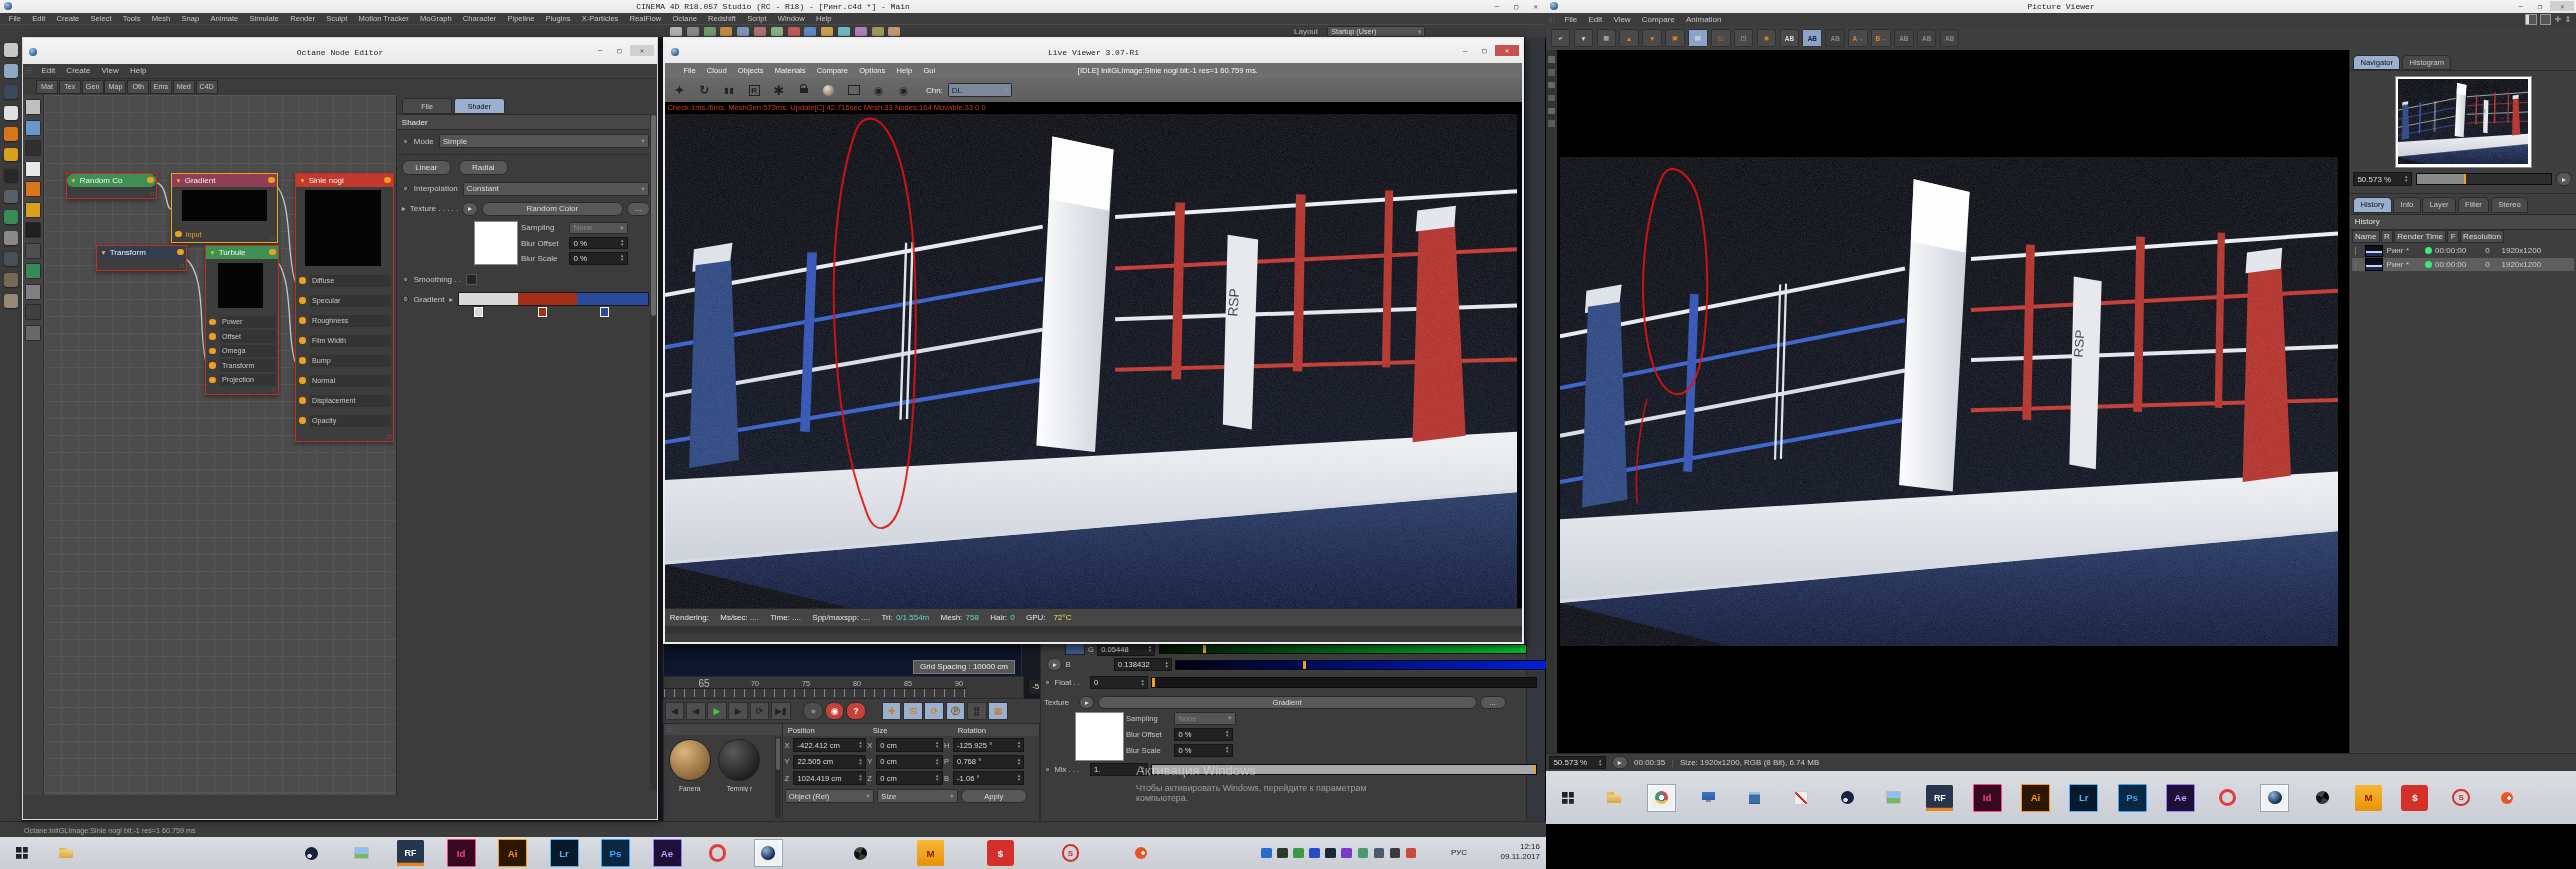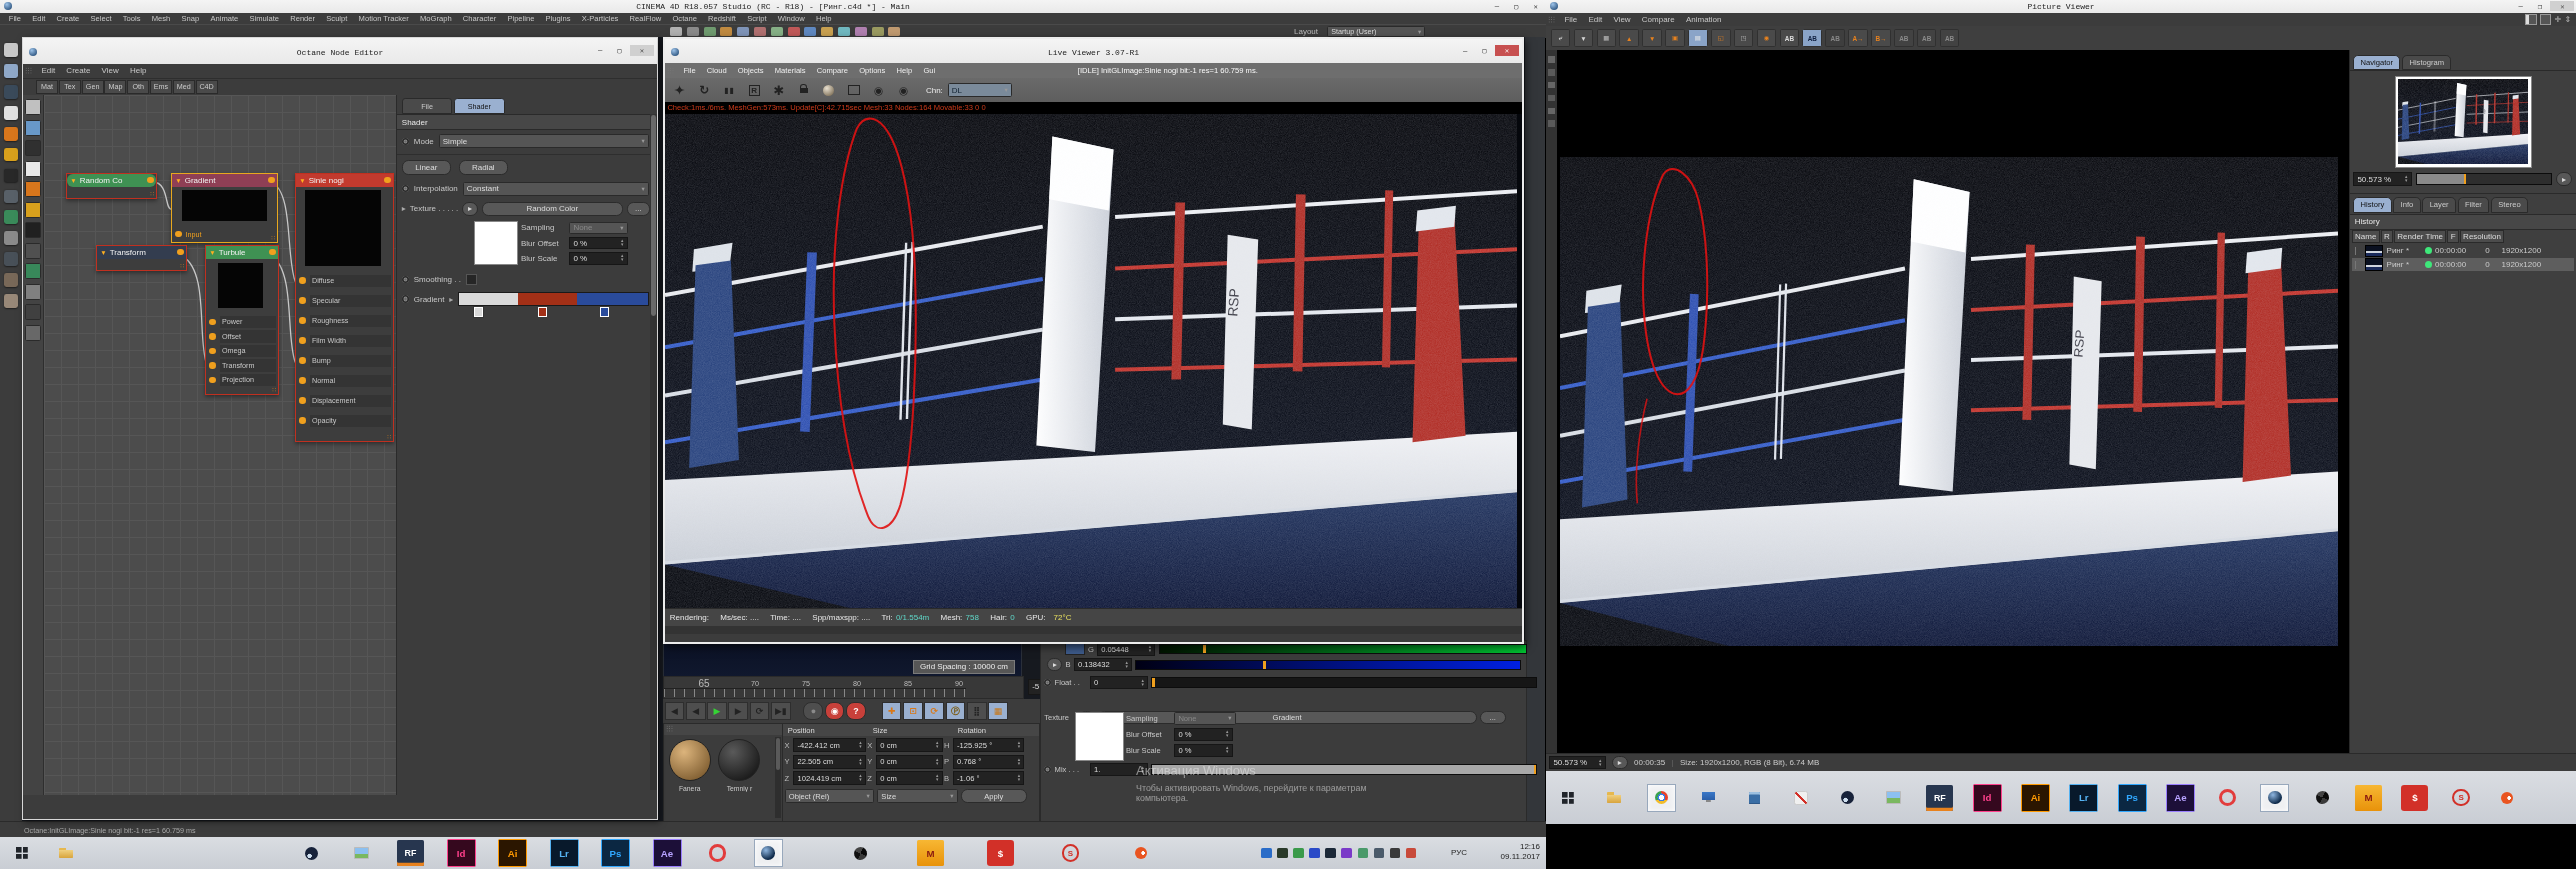--- a/index.html
+++ b/index.html
@@ -384,40 +384,40 @@
           <span>0.05448</span>
         </span>
       <span class="track" style="width:366px;height:8px;background:linear-gradient(90deg,#001400,#00c432);">
           <span class="caret" style="left:12%;"></span>
         </span>
     </div>
 
     <div class="r ab" style="left:6.4px;top:17px;gap:3.2px;">
       <span class="pill" style="width:13px;height:10.5px;border-radius:6.4px;">▸</span>
       <span>B</span>
-      <span class="field spin" style="width:50px;height:11.3px;">
+      <span class="field spin" style="width:50px;height:11.3px;margin-left:40px;">
           <span>0.138432</span>
         </span>
       <span class="track" style="width:384px;height:8px;background:linear-gradient(90deg,#000014,#0020e0);">
           <span class="caret" style="left:33%;"></span>
         </span>
     </div>
 
     <div class="r ab" style="left:3.2px;top:35px;gap:3.2px;">
       <span class="rad"></span>
       <span style="width:32px;">Float . .</span>
       <span class="field spin" style="width:50px;height:11.3px;">
           <span>0</span>
         </span>
       <span class="track" style="width:384px;height:9.7px;">
           <span class="caret" style="left:0;"></span>
         </span>
     </div>
 
-    <div class="r ab" style="left:3.2px;top:70px;gap:3.2px;">
+    <div class="r ab" style="left:3.2px;top:55px;gap:3.2px;">
       <span style="width:32px;">Texture</span>
       <span class="pill" style="width:13px;height:11.3px;border-radius:6.4px;">▸</span>
       <span class="pill" style="width:377px;height:11.3px;">Gradient</span>
       <span class="pill" style="width:24px;height:11.3px;">...</span>
     </div>
 
     <span class="ab" style="left:34px;top:71px;width:47px;height:47px;background:#fff;border:0.8px solid #888;"></span>
     <div class="r ab" style="left:85px;top:71px;gap:3.2px;">
       <span style="width:45px;">Sampling</span>
       <span class="dd" style="width:53px;height:10.5px;color:#888;">

